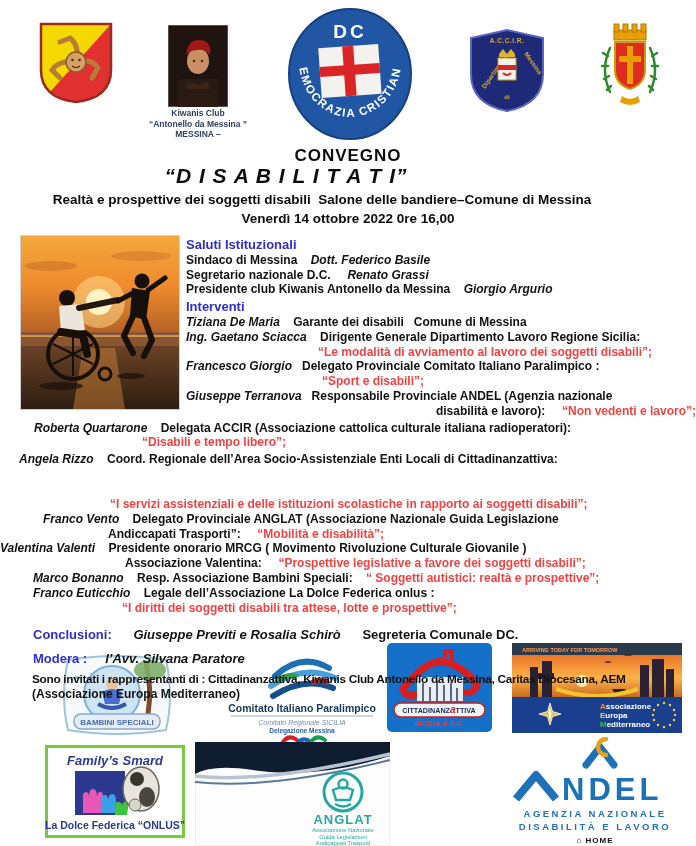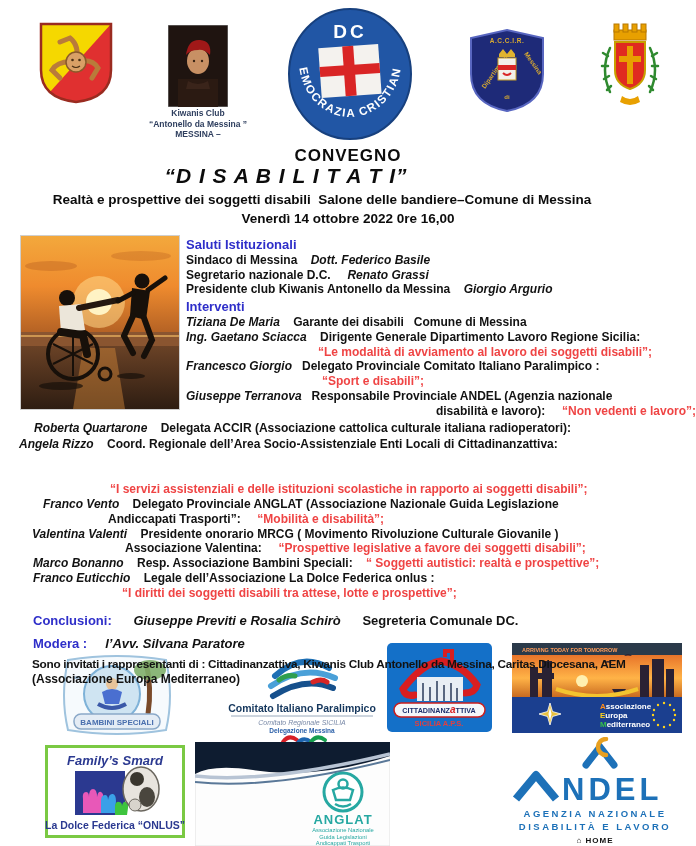--- a/index.html
+++ b/index.html
@@ -179,25 +179,26 @@
     <div class="pline" style="padding-left: 186px;"><span>Presidente club Kiwanis Antonello da Messina    </span><span class="it">Giorgio Argurio</span></div>
     <div class="pline heading" style="padding-left: 186px; margin-top: 3px;"><span class="blue">Interventi</span></div>
     <div class="pline" style="padding-left: 186px;"><span class="it">Tiziana De Maria</span><span>    Garante dei disabili   Comune di Messina</span></div>
     <div class="pline" style="padding-left: 186px;"><span class="it">Ing. Gaetano Sciacca</span><span>    Dirigente Generale Dipartimento Lavoro Regione Sicilia:</span></div>
     <div class="pline" style="padding-left: 318px;"><span class="red">“Le modalità di avviamento al lavoro dei soggetti disabili”;</span></div>
     <div class="pline" style="padding-left: 186px;"><span class="it">Francesco Giorgio</span><span>   Delegato Provinciale Comitato Italiano Paralimpico :</span></div>
     <div class="pline" style="padding-left: 322px;"><span class="red">“Sport e disabili”;</span></div>
     <div class="pline" style="padding-left: 186px;"><span class="it">Giuseppe Terranova</span><span>   Responsabile Provinciale ANDEL (Agenzia nazionale</span></div>
     <div class="pline" style="padding-left: 252px; text-align: right;"><span>disabilità e lavoro):</span><span class="red">     “Non vedenti e lavoro”;</span></div>
     <div class="pline" style="padding-left: 34px; margin-top: 2px;"><span class="it">Roberta Quartarone</span><span>    Delegata ACCIR (Associazione cattolica culturale italiana radioperatori):</span></div>
+    <div class="pline" style="padding-left: 142px;"><span class="red">“Disabili e tempo libero”;</span></div>
     <div class="pline" style="padding-left: 19px; margin-top: 2px;"><span class="it">Angela Rizzo</span><span>    Coord. Regionale dell’Area Socio-Assistenziale Enti Locali di Cittadinanzattiva:</span></div>
     <div class="pline" style="padding-left: 110px; margin-top: 30px;"><span class="red">“I servizi assistenziali e delle istituzioni scolastiche in rapporto ai soggetti disabili”;</span></div>
     <div class="pline" style="padding-left: 43px;"><span class="it">Franco Vento</span><span>    Delegato Provinciale ANGLAT (Associazione Nazionale Guida Legislazione</span></div>
     <div class="pline" style="padding-left: 108px;"><span>Andiccapati Trasporti”:</span><span class="red">     “Mobilità e disabilità”;</span></div>
-    <div class="pline" style="padding-left: 32px;"><span class="it">Valentina Valenti</span><span>    Presidente onorario MRCG ( Movimento Rivoluzione Culturale Giovanile )</span></div>
+    <div class="pline" style=""><span class="it">Valentina Valenti</span><span>    Presidente onorario MRCG ( Movimento Rivoluzione Culturale Giovanile )</span></div>
     <div class="pline" style="padding-left: 125px;"><span>Associazione Valentina:</span><span class="red">     “Prospettive legislative a favore dei soggetti disabili”;</span></div>
     <div class="pline" style="padding-left: 33px;"><span class="it">Marco Bonanno</span><span>    Resp. Associazione Bambini Speciali:</span><span class="red">    “ Soggetti autistici: realtà e prospettive”;</span></div>
     <div class="pline" style="padding-left: 33px;"><span class="it">Franco Euticchio</span><span>    Legale dell’Associazione La Dolce Federica onlus :</span></div>
     <div class="pline" style="padding-left: 122px;"><span class="red">“I diritti dei soggetti disabili tra attese, lotte e prospettive”;</span></div>
     <div class="pline heading" style="padding-left: 33px; margin-top: 13px;"><span class="blue">Conclusioni:</span><span>      </span><span class="it">Giuseppe Previti e Rosalia Schirò</span><span>      Segreteria Comunale DC.</span></div>
     <div class="pline heading" style="padding-left: 33px; margin-top: 9px;"><span class="blue">Modera :</span><span>     </span><span class="it">l’Avv. Silvana Paratore</span></div>
     <div class="pline" style="padding-left: 32px; margin-top: 5px; font-size: 11.8px; letter-spacing: -0.3px;"><span>Sono invitati i rappresentanti di : Cittadinanzattiva, Kiwanis Club Antonello da Messina, Caritas Diocesana, AEM</span></div>
     <div class="pline" style="padding-left: 32px;"><span>(Associazione Europa Mediterraneo)</span></div>
   </div>
 

